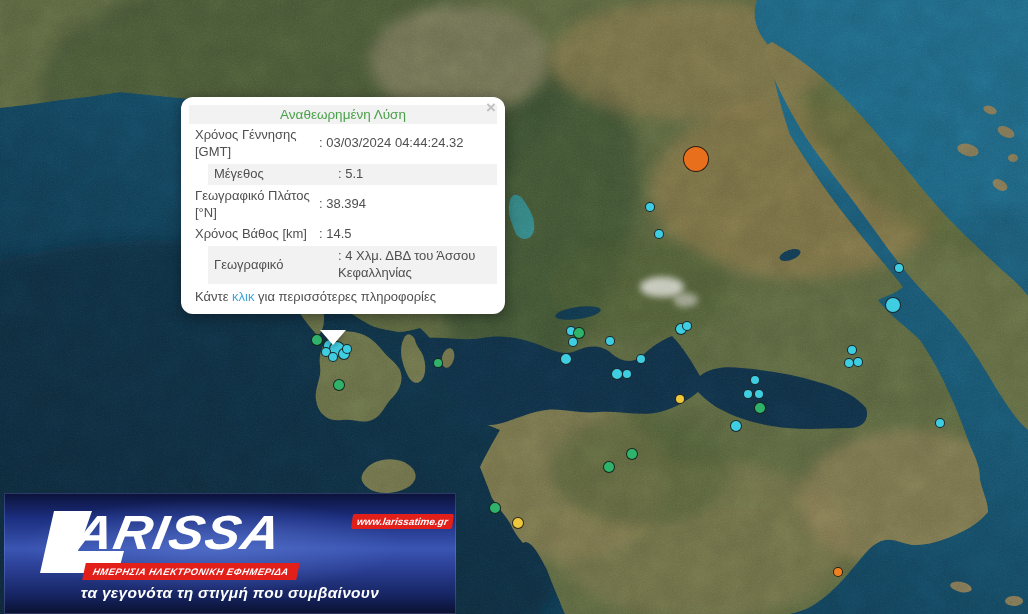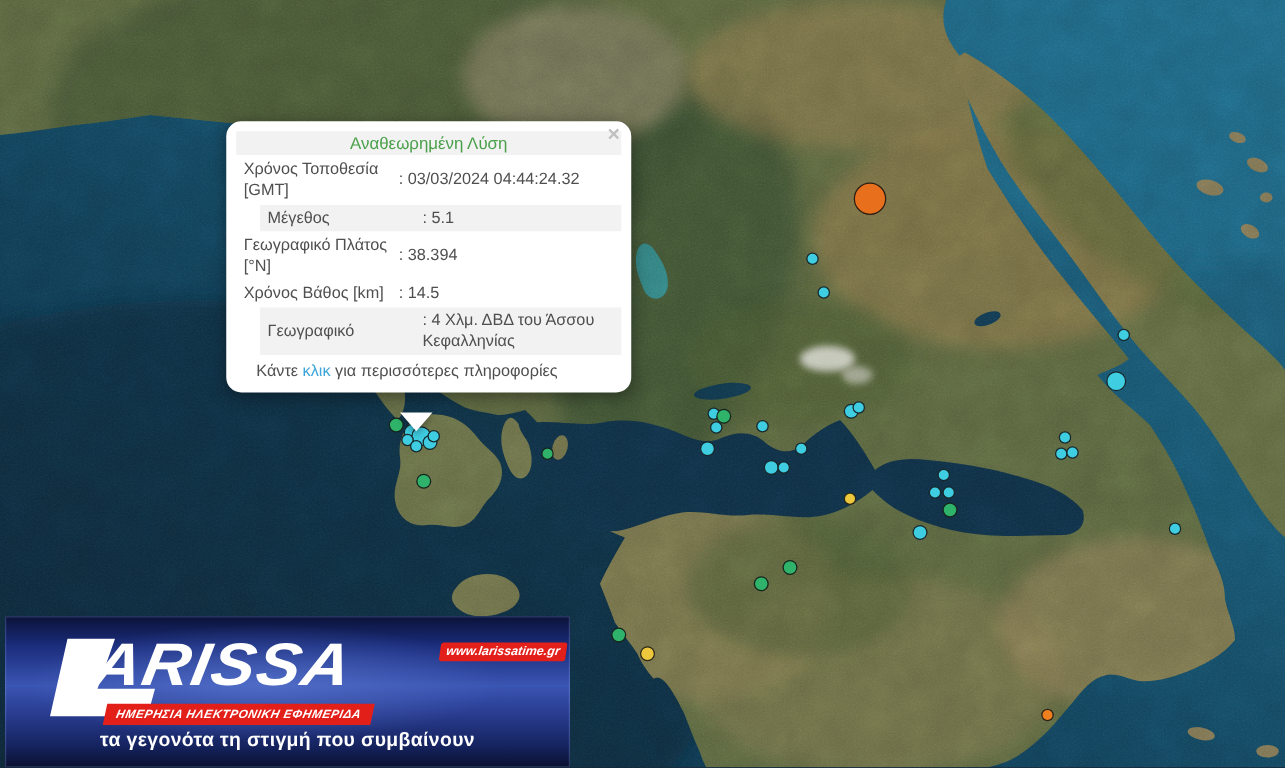--- a/index.html
+++ b/index.html
@@ -17,21 +17,21 @@
   
   #popup{position:absolute;left:181px;top:97px;width:324px;z-index:20;
          background:#fff;border-radius:12px;box-shadow:0 3px 14px rgba(0,0,0,.4);
          padding:8px 8px 7px 8px;color:#4f4f4f;font-size:13px;box-sizing:border-box;}
   #popup-title{background:#f2f2f2;text-align:center;color:#4aa04a;
                padding:2px 4px;margin-bottom:1px;font-size:13.5px;}
   .prow{display:flex;align-items:center;margin-bottom:1px;padding:2px 6px;line-height:1.3;}
   .prow.alt{background:#f2f2f2;margin-left:19px;}
   .plabel{width:118px;flex:none;}
   .pvalue{flex:1;padding-left:6px;}
-  #popup-footer{padding:4px 6px 1px 6px;line-height:1.3;margin-left:10px;}
+  #popup-footer{padding:4px 6px 1px 6px;line-height:1.3;}
   #popup-footer .plink{color:#3ca5d9;cursor:pointer;}
   #popup-close{position:absolute;top:2px;right:9px;color:#c0c0c0;font-size:17px;
                line-height:17px;cursor:pointer;font-weight:bold;}
   #popup-pointer{position:absolute;left:320px;top:330px;width:0;height:0;z-index:19;
                  border-left:13px solid transparent;border-right:13px solid transparent;
                  border-top:15px solid #fff;filter:drop-shadow(0 3px 3px rgba(0,0,0,.3));}
 
   
   #logo{position:absolute;left:4px;top:493px;width:452px;height:121px;z-index:30;
         background:
@@ -45,21 +45,21 @@
         font-family:"Liberation Sans",sans-serif;}
   #logo-time{position:absolute;left:281px;top:10px;color:#fff;font-style:italic;
         font-weight:bold;font-size:58px;font-family:"DejaVu Serif",serif;line-height:1;}
   #logo-url{position:absolute;left:348px;top:21px;background:#e31f1a;color:#fff;
         font-size:10px;font-style:italic;font-weight:bold;padding:2px 5px;
         transform:skewX(-8deg);border-radius:2px;white-space:nowrap;z-index:3;}
   #logo-sub{position:absolute;left:80px;top:70px;background:#e31f1a;color:#fff;
         font-size:9.5px;font-style:italic;font-weight:bold;letter-spacing:.5px;
         padding:3px 9px;transform:skewX(-12deg);white-space:nowrap;}
   #logo-tagline{position:absolute;left:0;right:0;top:91px;text-align:center;color:#fff;
-        font-size:15.5px;font-weight:bold;letter-spacing:.3px;}
+        font-size:15.5px;font-style:italic;font-weight:bold;letter-spacing:.3px;}
 </style>
 </head>
 <body>
 
 <div id="stage">
 
   <svg id="map-svg" width="1028" height="614" viewBox="0 0 1028 614">
     <defs>
       <linearGradient id="seaGrad" x1="100%" y1="0%" x2="0%" y2="100%">
         <stop offset="0%" stop-color="#1d5f7c"></stop>
@@ -223,21 +223,21 @@
       <div class="marker" style="left: 518px; top: 523px; width: 12px; height: 12px; background: rgb(237, 200, 61);"></div>
       <div class="marker" style="left: 838px; top: 572px; width: 10px; height: 10px; background: rgb(239, 128, 32);"></div>
     </div>
 
   <div id="popup-pointer"></div>
 
   <div id="popup">
     <div id="popup-title">Αναθεωρημένη Λύση</div>
     <div id="popup-rows">
         <div class="prow">
-          <span class="plabel">Χρόνος Τοποθεσία [GMT]</span>
+          <span class="plabel">Χρόνος Γέννησης [GMT]</span>
           <span class="pvalue">: 03/03/2024 04:44:24.32</span>
         </div>
         <div class="prow alt">
           <span class="plabel">Μέγεθος</span>
           <span class="pvalue">: 5.1</span>
         </div>
         <div class="prow">
           <span class="plabel">Γεωγραφικό Πλάτος [°N]</span>
           <span class="pvalue">: 38.394</span>
         </div>

